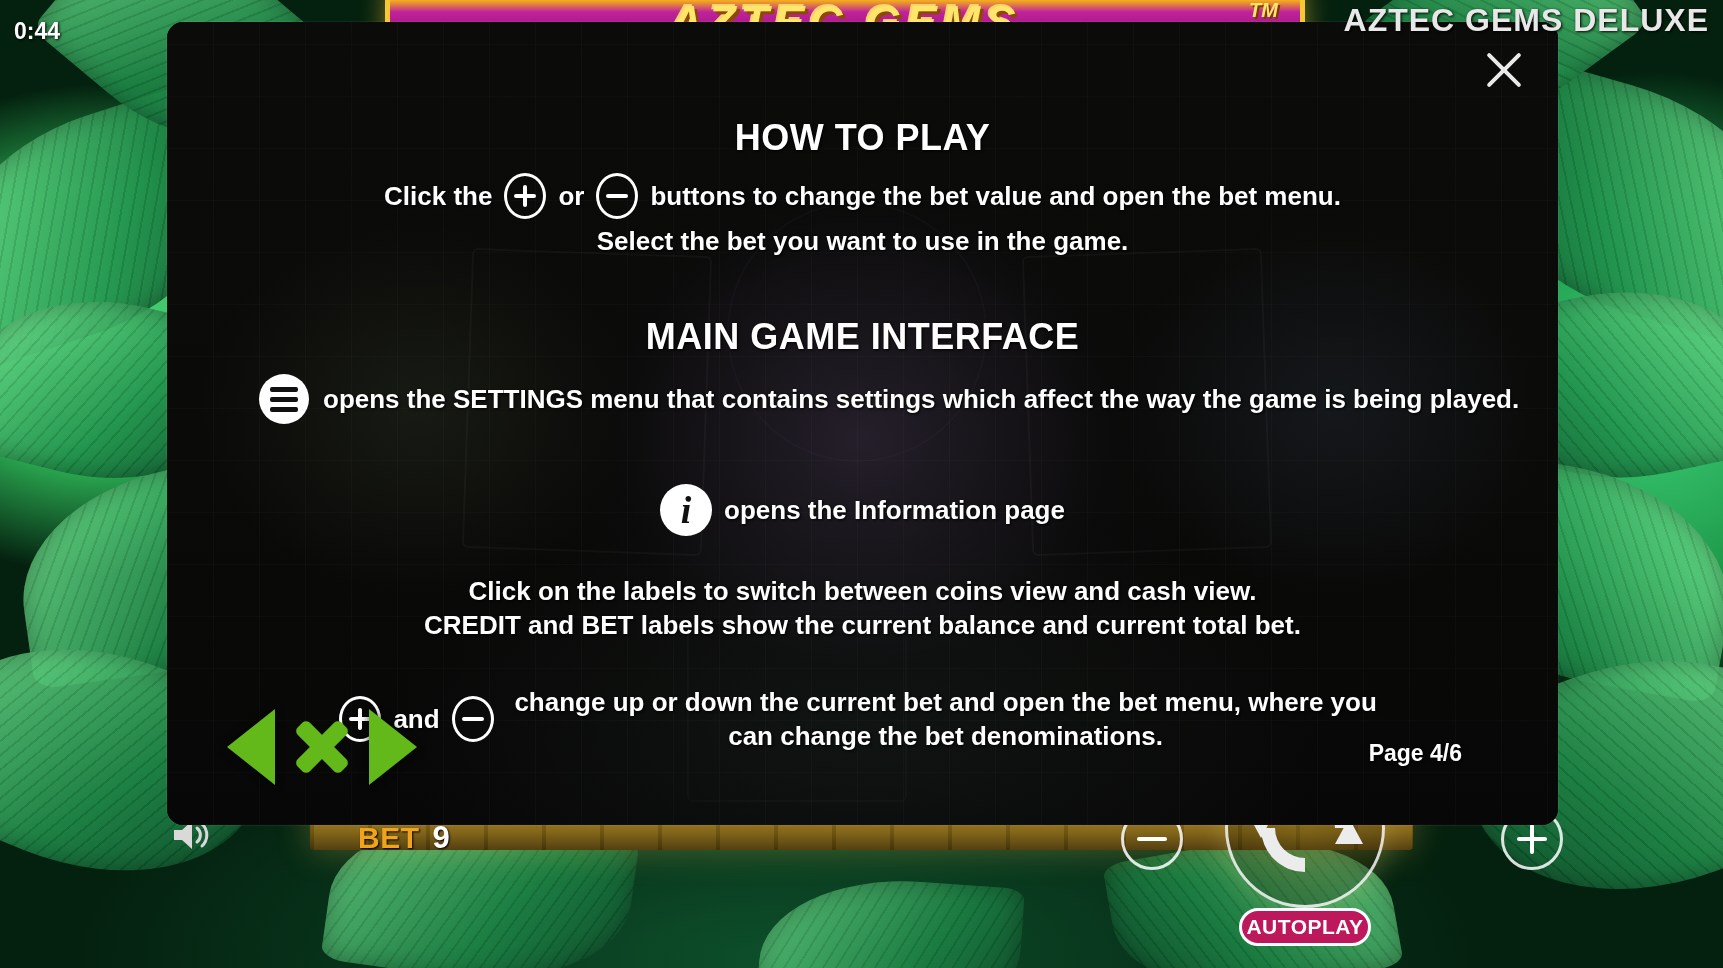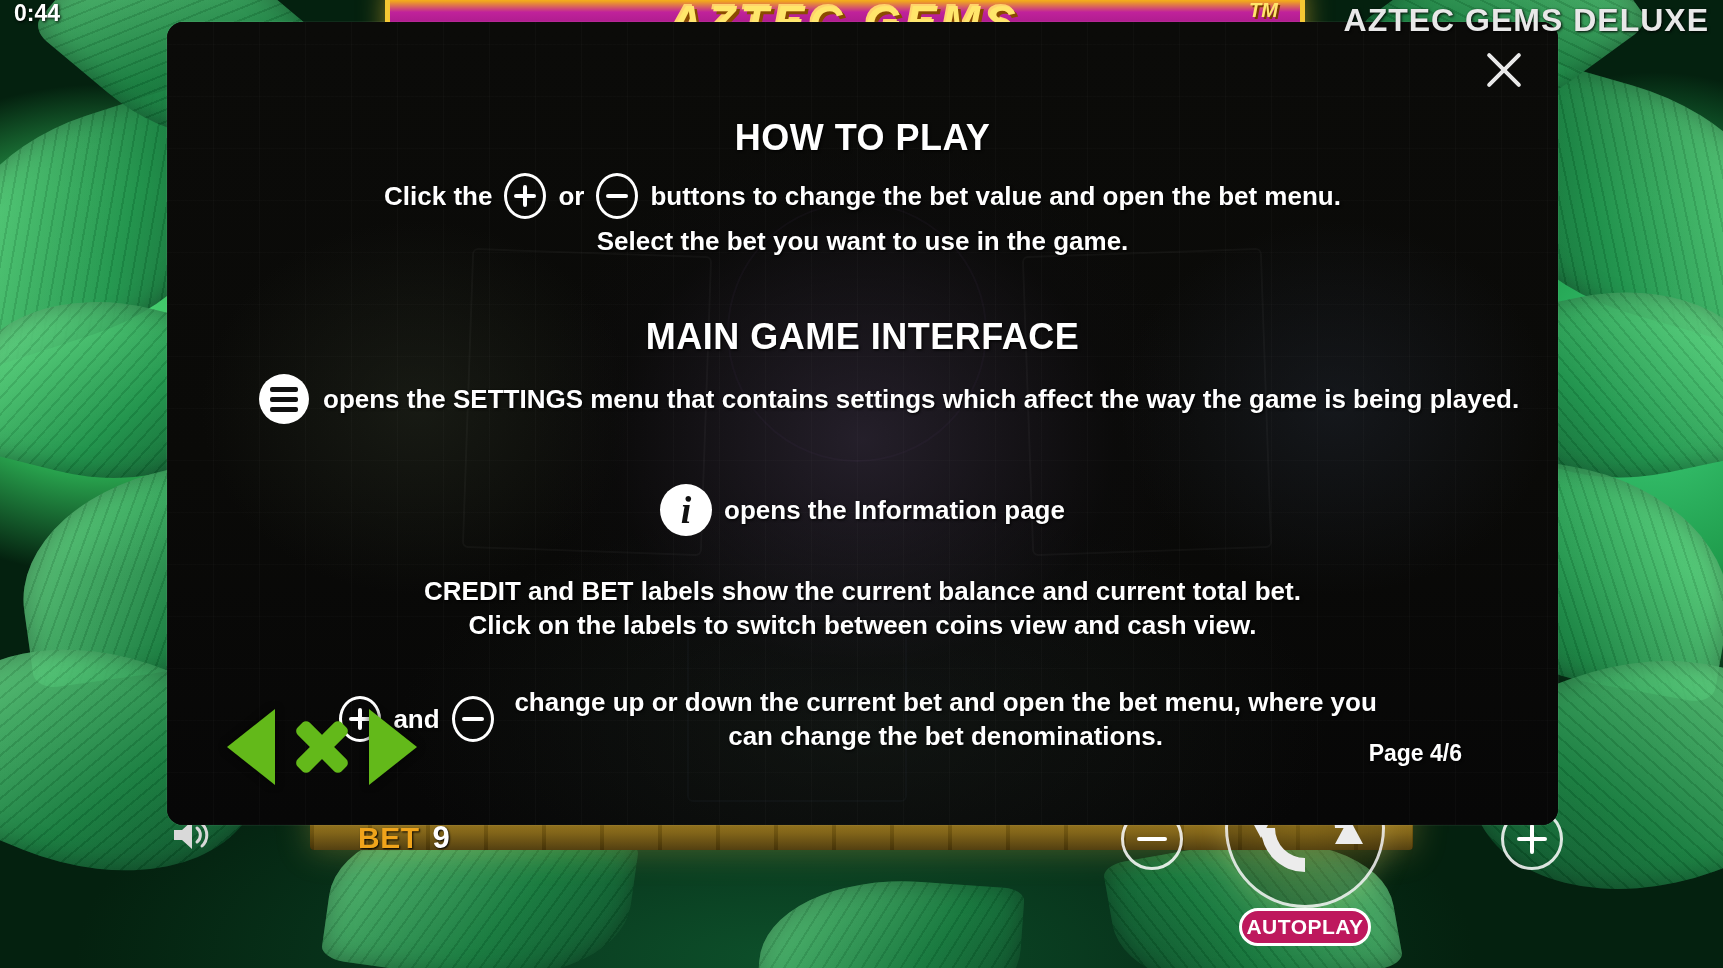--- a/index.html
+++ b/index.html
@@ -131,21 +131,21 @@
     border:3px solid rgba(255,255,255,.85); z-index:8;
     display:flex; align-items:center; justify-content:center;
   }
   .circ-btn.minus{ right:540px; }
   .circ-btn.plus{ right:160px; }
   .circ-btn i{ position:absolute; background:#fff; border-radius:2px; }
   .circ-btn i.h{ width:30px; height:4px; }
   .circ-btn i.v{ width:4px; height:30px; }
 
   
-  .clock{ position:absolute; left:14px; top:0; font-size:23px; font-weight:bold; color:#fff;
+  .clock{ position:absolute; left:14px; top:18px; font-size:23px; font-weight:bold; color:#fff;
           text-shadow:1px 1px 3px #000; z-index:30; }
   .game-title{ position:absolute; right:14px; top:2px; font-size:32px; font-weight:bold; color:#e8e8e8;
           letter-spacing:1px; text-shadow:1px 1px 3px #000; z-index:30; }
 
   
   .modal{
     position:absolute; left:167px; top:22px; width:1391px; height:803px;
     background:#080806; border-radius:16px; z-index:20;
     box-shadow:0 0 0 1px rgba(255,255,255,.05);
     overflow:hidden;
@@ -413,22 +413,22 @@
             </span>
           <span class="txt">opens the SETTINGS menu that contains settings which affect the way the game is being played.</span>
         </div>
 
         <div class="row line-info">
           <span class="ico-info">i</span>
           <span class="ln">opens the Information page</span>
         </div>
 
         <div class="line-credit">
+          <div class="ln">Click on the labels to switch between coins view and cash view.</div>
           <div class="ln">CREDIT and BET labels show the current balance and current total bet.</div>
-          <div class="ln">Click on the labels to switch between coins view and cash view.</div>
         </div>
 
         <div class="row line-bet">
           <span class="ico-circ">
               <b class="h"></b>
               <b class="v"></b>
             </span>
           <span class="ln">and</span>
           <span class="ico-circ">
               <b class="h"></b>

